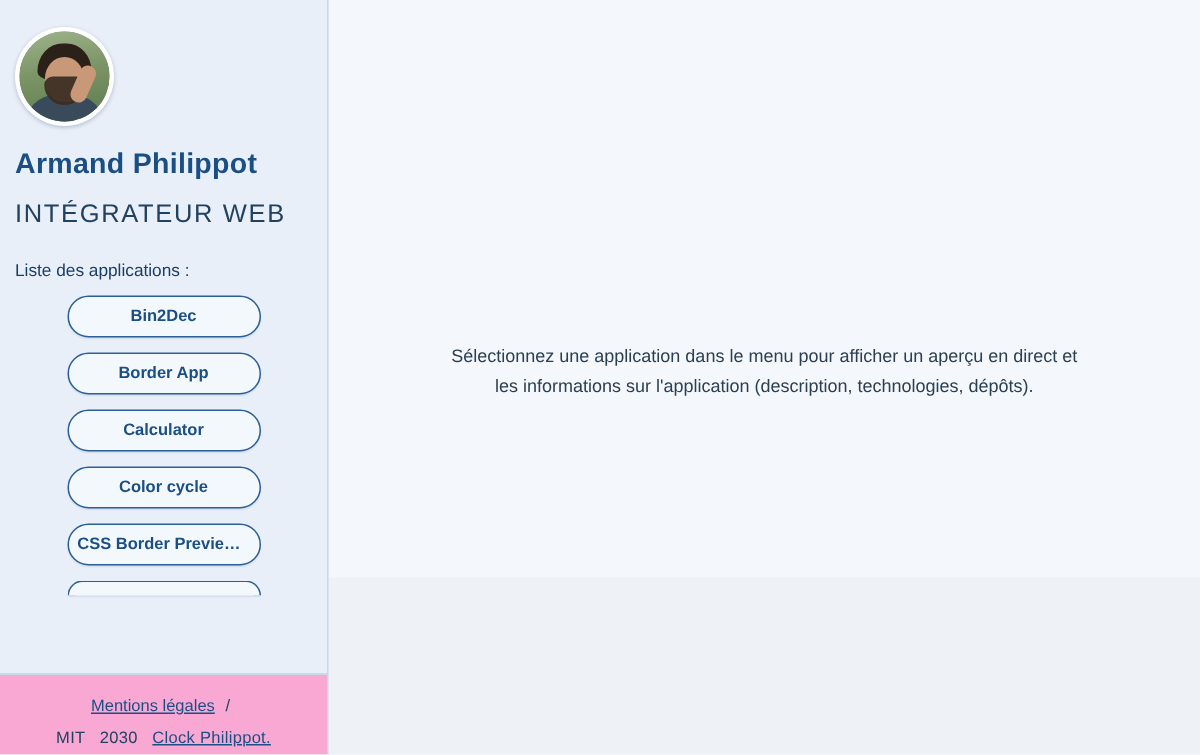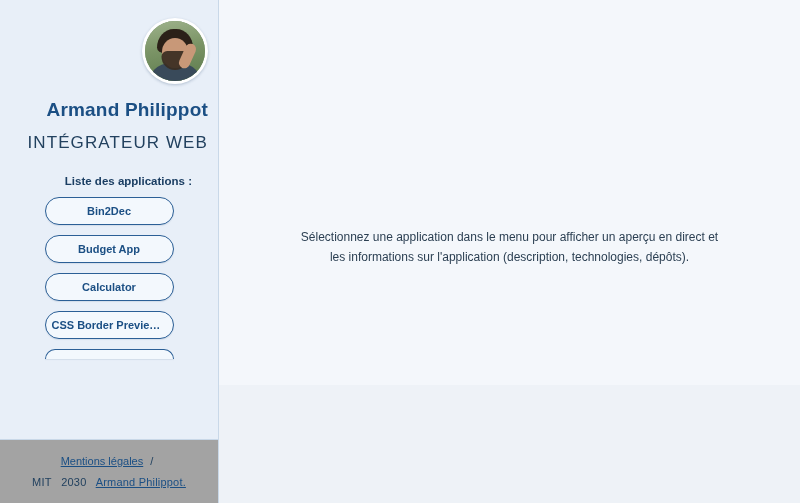--- a/index.html
+++ b/index.html
@@ -30,21 +30,21 @@
     position: relative;
     display: flex;
     flex-direction: column;
   }
   .sidebar-scroll {
     flex: 1 1 auto;
     overflow: hidden;
     padding: 14px 10px 0 10px;
     display: flex;
     flex-direction: column;
-    align-items: flex-end;
+    align-items: flex-start;
   }
   .avatar-wrap {
     width: 66px;
     height: 66px;
     border-radius: 50%;
     background: #ffffff;
     padding: 3px;
     box-shadow: 0 1px 3px rgba(20,50,90,0.25);
     margin-top: 4px;
   }
@@ -127,21 +127,21 @@
     font-size: 17px;
     letter-spacing: 1.1px;
     color: #22415f;
     text-transform: uppercase;
     text-align: center;
     font-weight: normal;
   }
   .apps-title {
     margin: 22px 16px 10px 0;
     font-size: 11.5px;
-    font-weight: bold;
+    font-weight: normal;
     color: #1b3e63;
     text-align: center;
   }
   .app-list {
     list-style: none;
     margin: 0;
     padding: 0 0 6px 0;
     width: 100%;
     display: flex;
     flex-direction: column;
@@ -171,22 +171,22 @@
     padding: 0;
     border-bottom: none;
     border-radius: 16px 16px 0 0;
     overflow: hidden;
   }
 
   
   .sidebar-footer {
     flex: 0 0 auto;
     border-top: 1px solid #c9d8e8;
-    background: #a3a3a3;
-    padding: 11px 8px 10px 8px;
+    background: #f9a8d4;
+    padding: 11px 8px 0 8px;
     text-align: center;
     font-size: 11px;
     color: #22415f;
   }
   .sidebar-footer .row {
     line-height: 1.9;
   }
   .sidebar-footer a {
     color: #1b4f84;
     text-decoration: underline;
@@ -240,45 +240,48 @@
       <h1 class="name">Armand Philippot</h1>
       <p class="job">Intégrateur web</p>
 
       <h2 class="apps-title">Liste des applications :</h2>
 
       <ul class="app-list">
         <li>
           <a class="app-btn" href="#">Bin2Dec</a>
         </li>
         <li>
-          <a class="app-btn" href="#">Budget App</a>
+          <a class="app-btn" href="#">Border App</a>
         </li>
         <li>
           <a class="app-btn" href="#">Calculator</a>
+        </li>
+        <li>
+          <a class="app-btn" href="#">Color cycle</a>
         </li>
         <li>
           <a class="app-btn" href="#">CSS Border Previewer</a>
         </li>
         <li>
           <span class="app-btn clipped"></span>
         </li>
       </ul>
     </div>
 
     <footer class="sidebar-footer">
       <div class="row">
         <a href="#">Mentions légales</a>
         <span class="sep">/</span>
       </div>
       <div class="row license">
         <span>MIT</span>
         &nbsp;
         <span>2030</span>
         &nbsp;
-        <a href="#">Armand Philippot.</a>
+        <a href="#">Clock Philippot.</a>
       </div>
     </footer>
   </aside>
 
   <main class="main">
     <p class="placeholder">Sélectionnez une application dans le menu pour afficher un aperçu en direct et les informations sur l'application (description, technologies, dépôts).</p>
   </main>
 
 </div>
 

